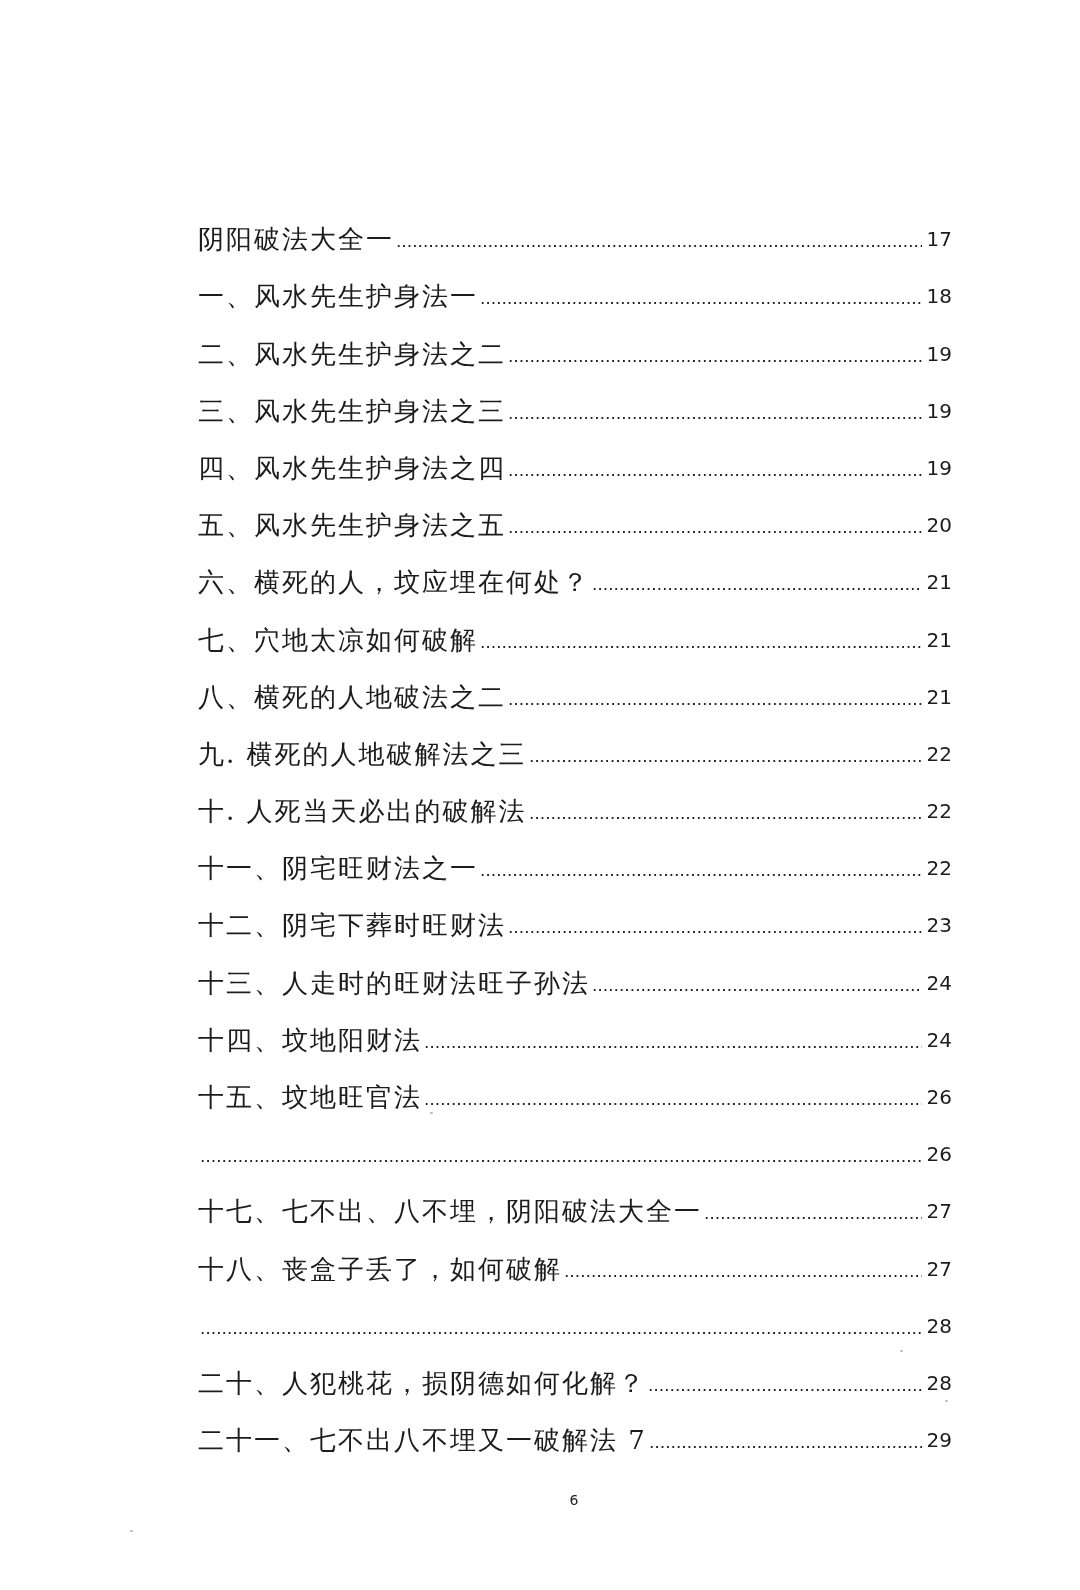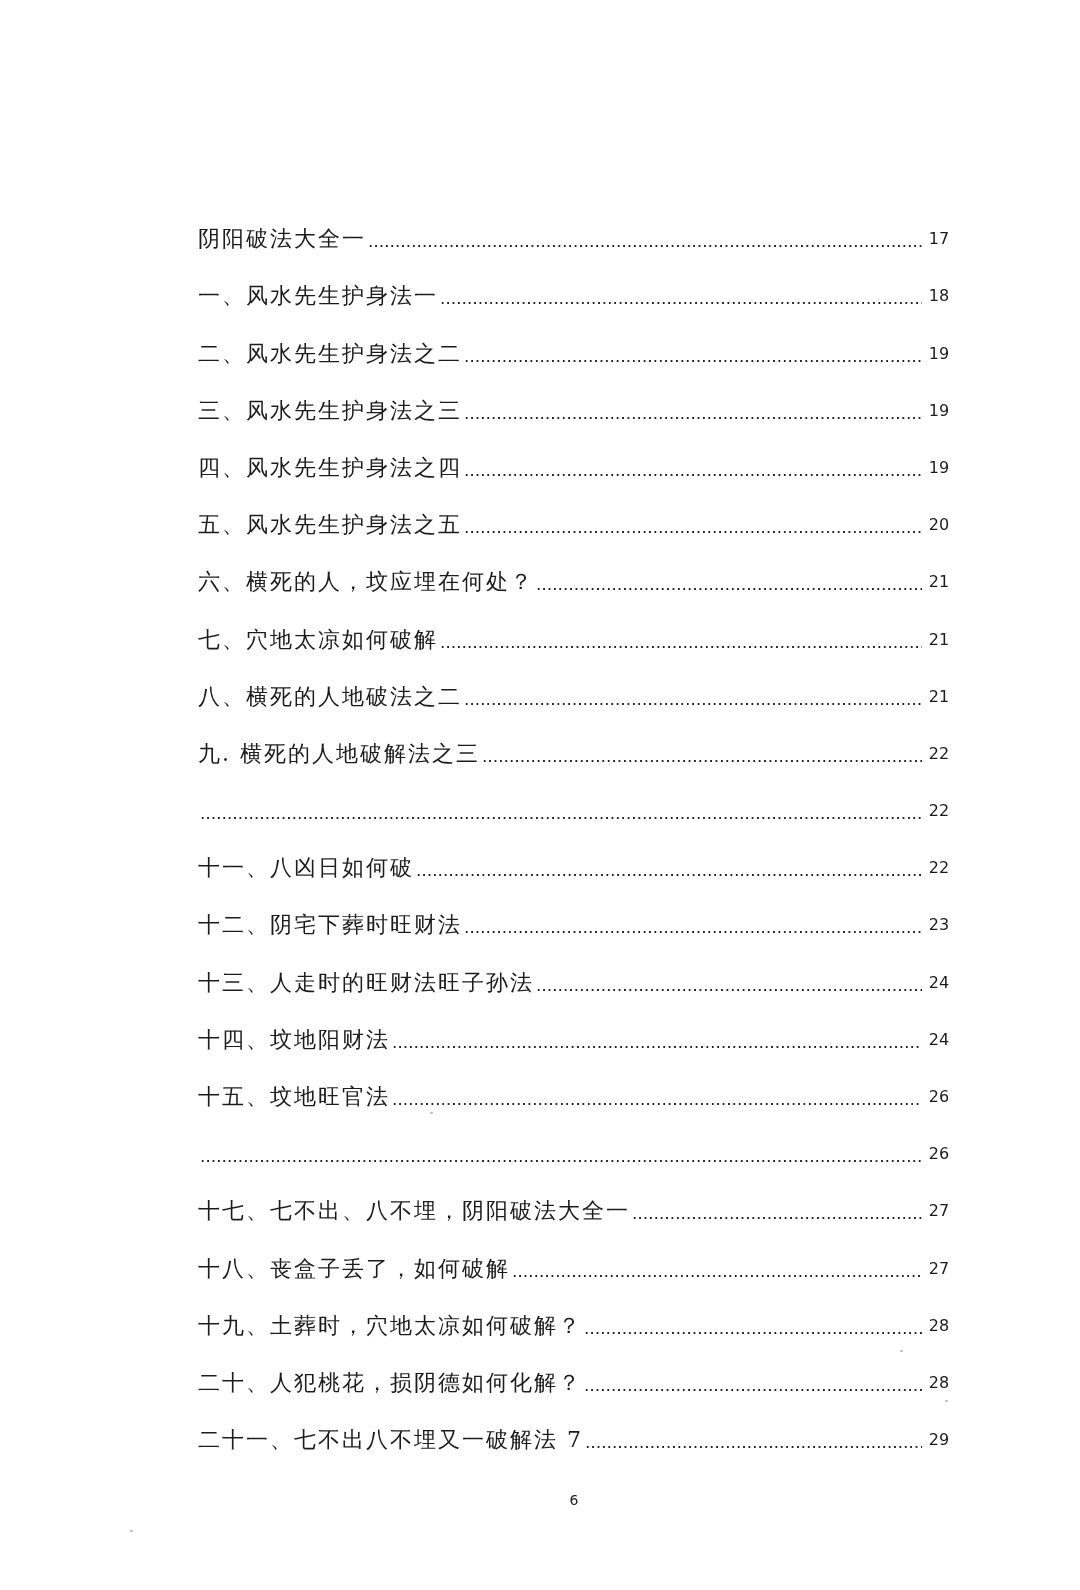--- a/index.html
+++ b/index.html
@@ -34,42 +34,42 @@
     .toc-row {
       display: flex;
       align-items: flex-end;
       height: 57.2px;
       box-sizing: border-box;
       padding-bottom: 10px;
       white-space: nowrap;
     }
     .toc-title {
       flex: 0 0 auto;
-      font-size: 22px;
+      font-size: 26px;
       letter-spacing: 2px;
       line-height: 26px;
       color: #1c1c1c;
     }
     .toc-leader {
       flex: 1 1 auto;
       height: 4px;
       margin: 0 4px 4px 2px;
       background-image: radial-gradient(circle, #222 1.1px, transparent 1.4px);
       background-size: 5.4px 4px;
       background-repeat: repeat-x;
       background-position: left center;
     }
     .toc-page {
       flex: 0 0 auto;
       font-family: "DejaVu Sans", "Liberation Sans", sans-serif;
-      font-size: 16px;
+      font-size: 20px;
       line-height: 26px;
       color: #1c1c1c;
       min-width: 26px;
-      text-align: center;
+      text-align: right;
     }
     .page-number {
       position: absolute;
       left: 0;
       width: 1148px;
       top: 1492px;
       text-align: center;
       font-family: "DejaVu Sans", "Liberation Sans", sans-serif;
       font-size: 14px;
       color: #222;
@@ -131,25 +131,26 @@
       <span class="toc-title">八、横死的人地破法之二</span>
       <span class="toc-leader"></span>
       <span class="toc-page">21</span>
     </li>
     <li class="toc-row">
       <span class="toc-title">九. 横死的人地破解法之三</span>
       <span class="toc-leader"></span>
       <span class="toc-page">22</span>
     </li>
     <li class="toc-row">
+      <span class="toc-title">十. 人死当天必出的破解法</span>
       <span class="toc-leader"></span>
       <span class="toc-page">22</span>
     </li>
     <li class="toc-row">
-      <span class="toc-title">十一、八凶日如何破</span>
+      <span class="toc-title">十一、阴宅旺财法之一</span>
       <span class="toc-leader"></span>
       <span class="toc-page">22</span>
     </li>
     <li class="toc-row">
       <span class="toc-title">十二、阴宅下葬时旺财法</span>
       <span class="toc-leader"></span>
       <span class="toc-page">23</span>
     </li>
     <li class="toc-row">
       <span class="toc-title">十三、人走时的旺财法旺子孙法</span>
@@ -174,21 +175,20 @@
       <span class="toc-title">十七、七不出、八不埋，阴阳破法大全一</span>
       <span class="toc-leader"></span>
       <span class="toc-page">27</span>
     </li>
     <li class="toc-row">
       <span class="toc-title">十八、丧盒子丢了，如何破解</span>
       <span class="toc-leader"></span>
       <span class="toc-page">27</span>
     </li>
     <li class="toc-row">
-      <span class="toc-title">十九、土葬时，穴地太凉如何破解？</span>
       <span class="toc-leader"></span>
       <span class="toc-page">28</span>
     </li>
     <li class="toc-row">
       <span class="toc-title">二十、人犯桃花，损阴德如何化解？</span>
       <span class="toc-leader"></span>
       <span class="toc-page">28</span>
     </li>
     <li class="toc-row">
       <span class="toc-title">二十一、七不出八不埋又一破解法 7</span>

